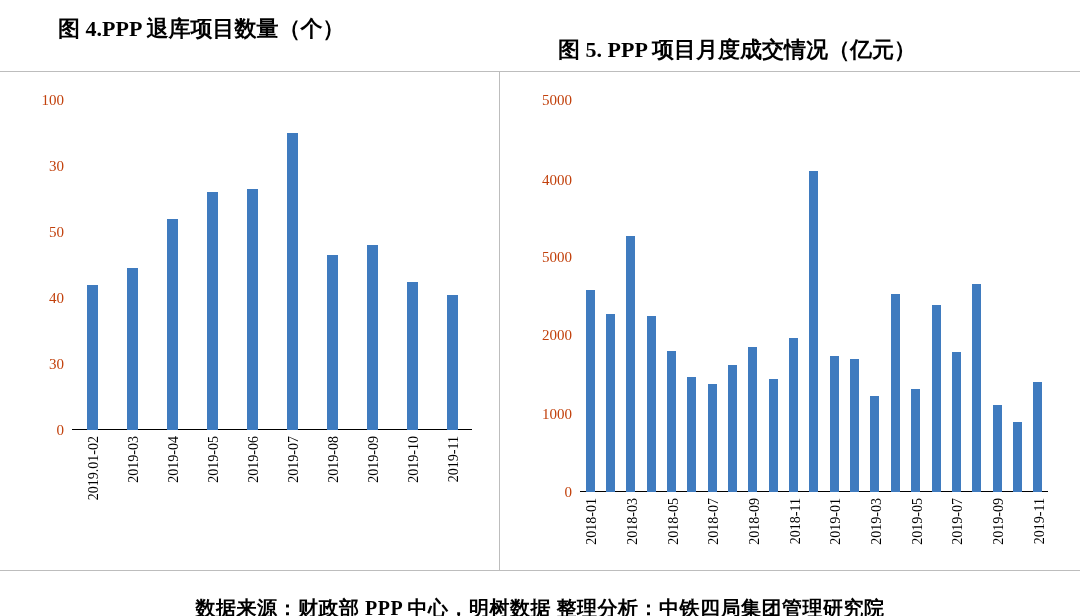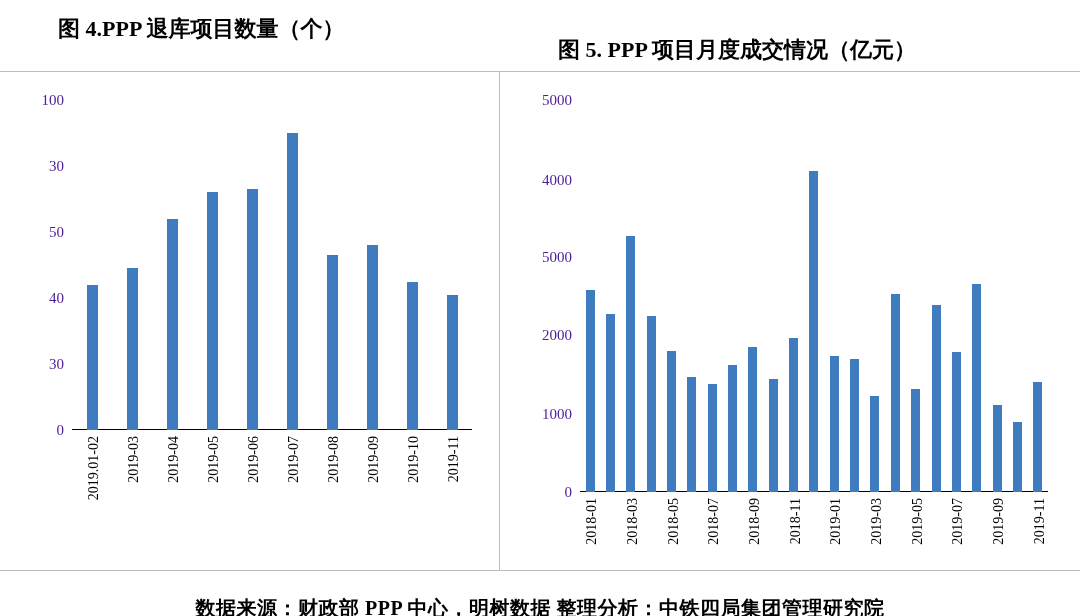--- a/index.html
+++ b/index.html
@@ -88,21 +88,21 @@
     height: 1px;
     background: #000000;
   }
   .ytick {
     position: absolute;
     right: 100%;
     transform: translateY(-50%);
     padding-right: 8px;
     font-size: 15px;
     font-family: "Liberation Serif", serif;
-    color: #4c1d95;
+    color: #c2410c;
     white-space: nowrap;
   }
   .bars {
     position: absolute;
     left: 0;
     right: 0;
     bottom: 0;
     top: 0;
     display: flex;
     align-items: flex-end;

